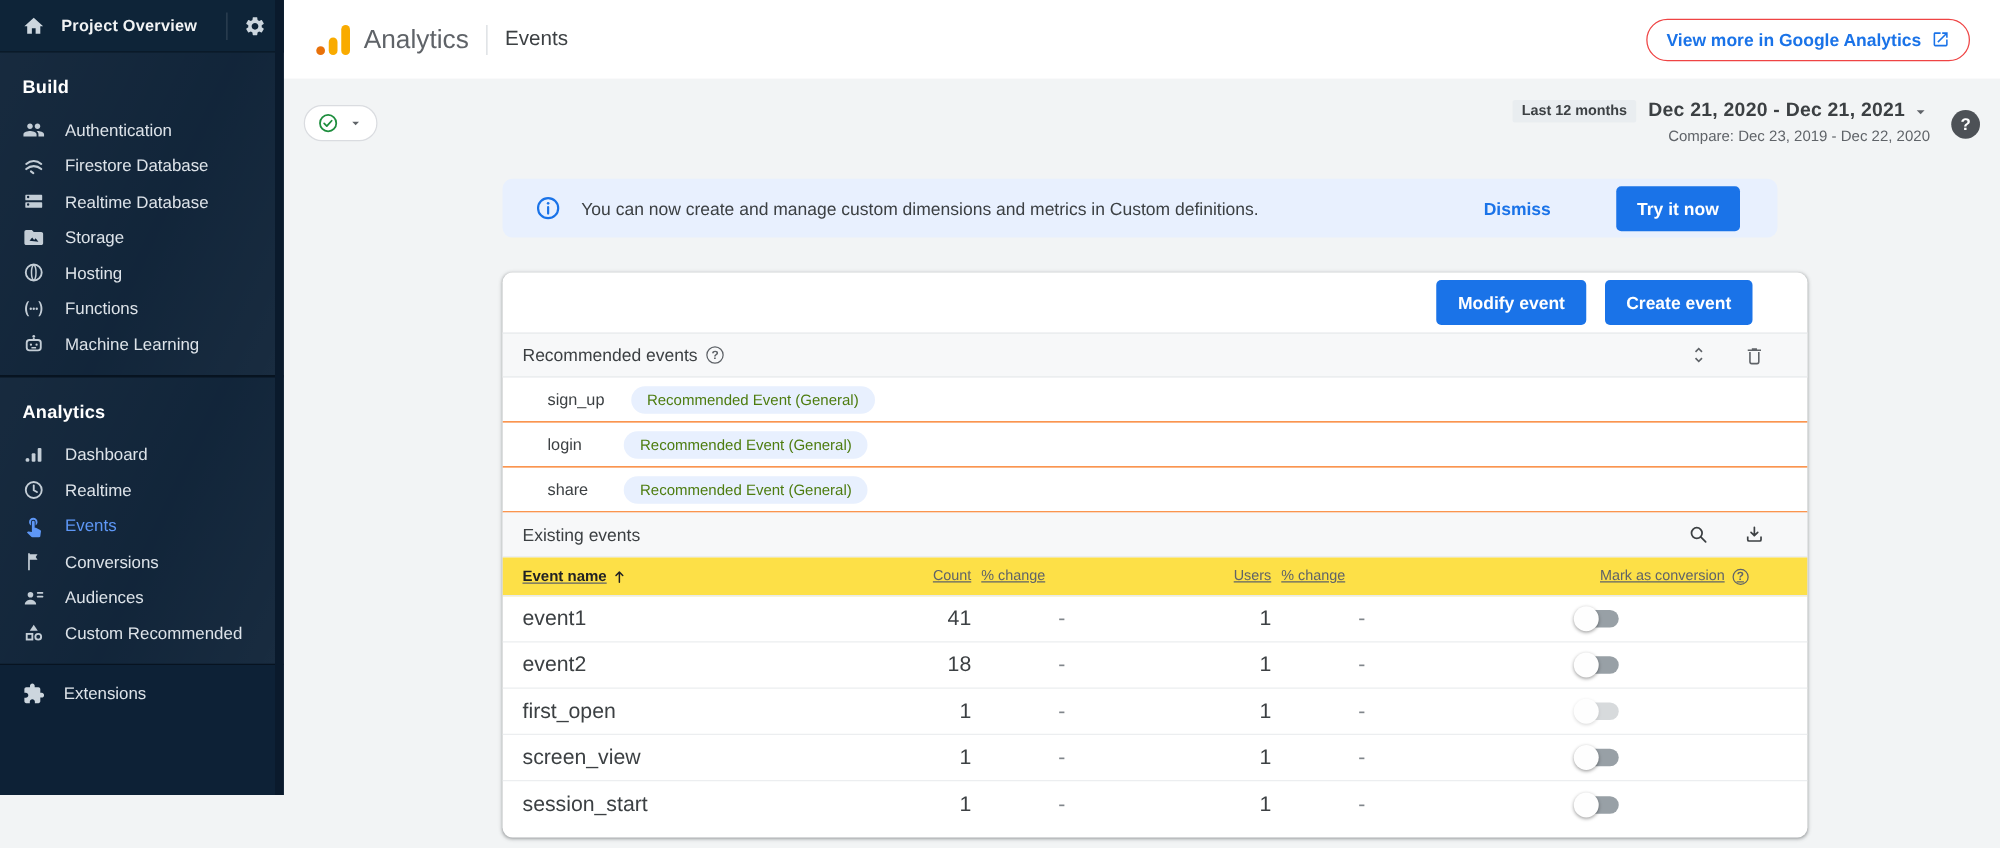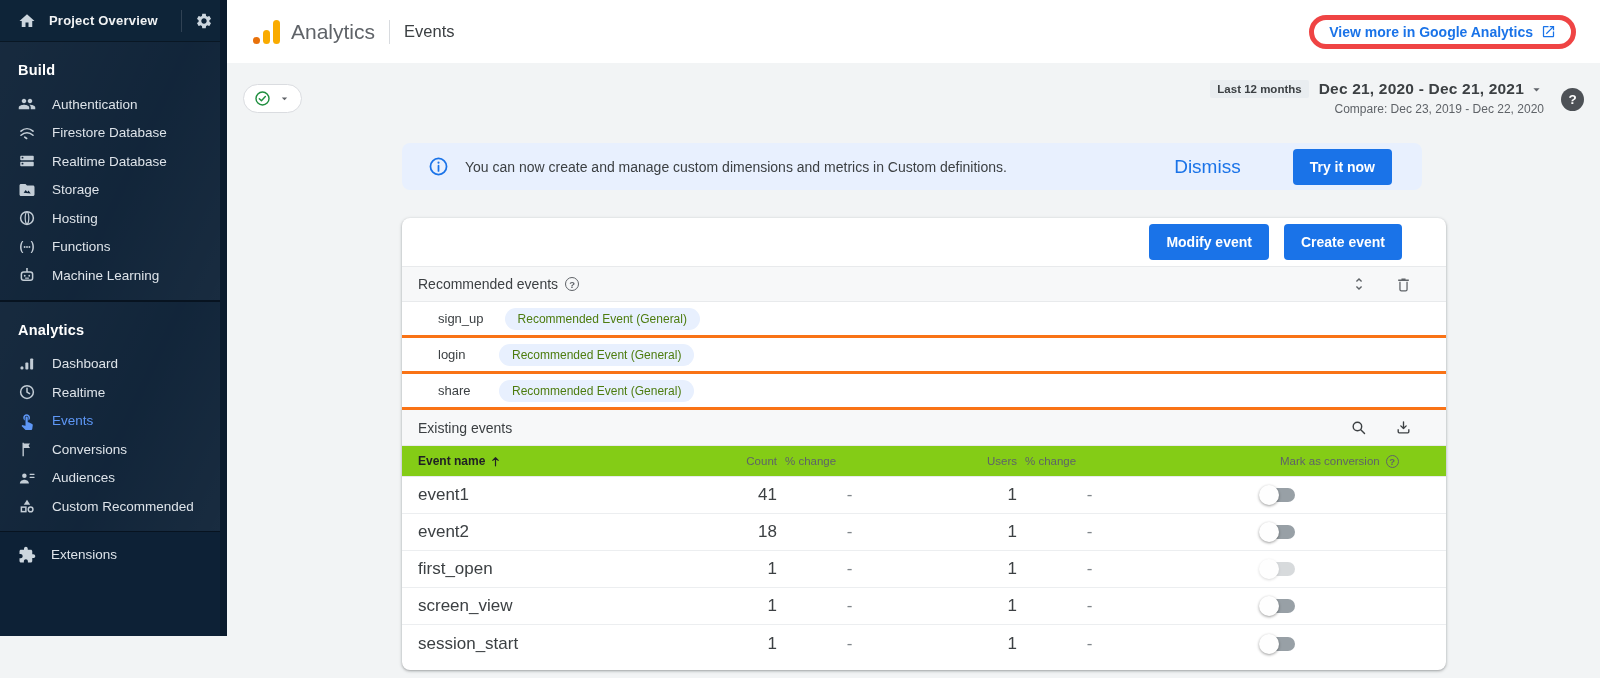--- a/index.html
+++ b/index.html
@@ -29,53 +29,53 @@
   .main { position:absolute; left:227px; top:0; width:1373px; height:678px; }
   .topbar { height:63px; background:#fff; display:flex; align-items:center; padding:0 24px 0 26px; }
   .ga-logo { position:relative; width:27px; height:24px; }
   .ga-logo .dot { position:absolute; left:0; bottom:0; width:7px; height:7px; border-radius:50%; background:#e8710a; }
   .ga-logo .mid { position:absolute; left:10px; bottom:0; width:7px; height:14px; border-radius:3.5px; background:#f9ab00; }
   .ga-logo .tall{ position:absolute; right:0; bottom:0; width:7px; height:24px; border-radius:3.5px; background:#f9ab00; }
   .brand { font-size:21px; color:#5f6368; margin-left:11px; }
   .hpipe { width:1px; height:24px; background:#d8dbdf; margin:0 14px; }
   .pagename { font-size:16.5px; color:#3c4043; }
   .hspace { flex:1; }
-  .view-more { display:flex; align-items:center; gap:8px; height:34px; padding:0 15px; border:5px solid #ef4444; border-radius:17px; background:#fff; color:#1a73e8; font-size:14px; font-weight:700; cursor:pointer; }
+  .view-more { display:flex; align-items:center; gap:8px; height:34px; padding:0 15px; border:1px solid #ef4444; border-radius:17px; background:#fff; color:#1a73e8; font-size:14px; font-weight:700; cursor:pointer; }
 
   .canvas { position:relative; height:615px; background:#f2f4f5; }
 
   .status-chip { position:absolute; left:16px; top:21px; height:29px; width:59px; border:1px solid #dadce0; border-radius:16px; background:#fff; display:flex; align-items:center; justify-content:center; gap:7px; cursor:pointer; }
 
   .date-block { position:absolute; right:56px; top:17px; text-align:right; cursor:pointer; }
   .date-line1 { display:flex; align-items:center; justify-content:flex-end; gap:10px; }
   .preset { font-size:11.5px; color:#3c4043; background:#e9edf0; padding:3px 7px; border-radius:2px; font-weight:700; }
   .range { font-size:15.5px; font-weight:700; color:#3c4043; letter-spacing:.2px; display:flex; align-items:center; gap:5px; }
   .compare { margin-top:4px; font-size:12px; color:#5f6368; }
   .help-fab { position:absolute; right:16px; top:25px; width:23px; height:23px; border-radius:50%; background:#4d5156; color:#fff; font-size:13.5px; font-weight:700; display:flex; align-items:center; justify-content:center; cursor:pointer; }
 
   .banner { position:absolute; left:175px; top:80px; width:1020px; height:47px; background:#e8f0fe; border-radius:8px; display:flex; align-items:center; padding:0 30px 0 26px; }
   .banner .msg { margin-left:16px; font-size:14px; color:#3c4043; }
   .banner .bspace { flex:1; }
-  .dismiss { color:#1a73e8; font-size:19px; font-weight:400; margin-right:52px; cursor:pointer; }
+  .dismiss { color:#1a73e8; font-size:14px; font-weight:700; margin-right:52px; cursor:pointer; }
   .btn-primary { background:#1a73e8; color:#fff; border:none; border-radius:4px; height:36px; padding:0 17px; font-size:14px; font-weight:700; font-family:inherit; display:flex; align-items:center; cursor:pointer; }
 
   .card { position:absolute; left:175px; top:155px; width:1044px; height:452px; background:#fff; border-radius:8px; overflow:hidden;
           box-shadow:0 1px 2px 0 rgba(60,64,67,.3), 0 1px 3px 1px rgba(60,64,67,.15); }
   .actions-row { height:48px; display:flex; align-items:center; justify-content:flex-end; gap:15px; padding-right:44px; }
 
   .subheader { height:36px; background:#f7f8f9; border-top:1px solid #e8eaec; border-bottom:1px solid #e8eaec; display:flex; align-items:center; padding:0 34px 0 16px; font-size:14px; color:#3c4043; }
   .subheader .shspace { flex:1; }
   .sh-icons { display:flex; align-items:center; gap:28px; color:#3c4043; }
   .qmark { width:14px; height:14px; border:1.4px solid #5f6368; border-radius:50%; color:#5f6368; font-size:9.5px; font-weight:700; display:inline-flex; align-items:center; justify-content:center; margin-left:7px; }
-  .rec-row { height:36px; display:flex; align-items:center; gap:21px; padding-left:36px; border-bottom:3px solid #f97316; }
+  .rec-row { height:36px; display:flex; align-items:center; gap:21px; padding-left:36px; border-bottom:1px solid #f97316; }
   .rec-name { font-size:13px; color:#3c4043; min-width:40px; }
   .chip { background:#e8f0fe; color:#4d7c0f; font-size:12px; border-radius:12px; padding:4px 13px; }
 
   .thead, .trow { display:grid; grid-template-columns:330px 45px 145px 95px 145px 1fr; align-items:center; }
-  .thead { height:31px; background:#84cc16; border-bottom:1px solid #e8eaec; font-size:11.5px; color:#5f6368; }
+  .thead { height:31px; background:#fde047; border-bottom:1px solid #e8eaec; font-size:11.5px; color:#5f6368;text-decoration:underline; }
   .th-name { padding-left:16px; font-size:12px; font-weight:700; color:#202124; display:flex; align-items:center; gap:4px; cursor:pointer; }
   .th-r { text-align:right; }
   .th-l { padding-left:8px; }
   .th-conv { padding-left:118px; display:flex; align-items:center;text-align:right; }
   .th-conv .qmark { width:13px; height:13px; margin-left:6px; }
   .trow { height:37px; border-bottom:1px solid #eceef0; font-size:17px; color:#3c4043; }
   .trow:last-child { border-bottom:none; }
   .td-name { padding-left:16px; }
   .td-r { text-align:right; }
   .td-c { text-align:center; color:#80868b; }

